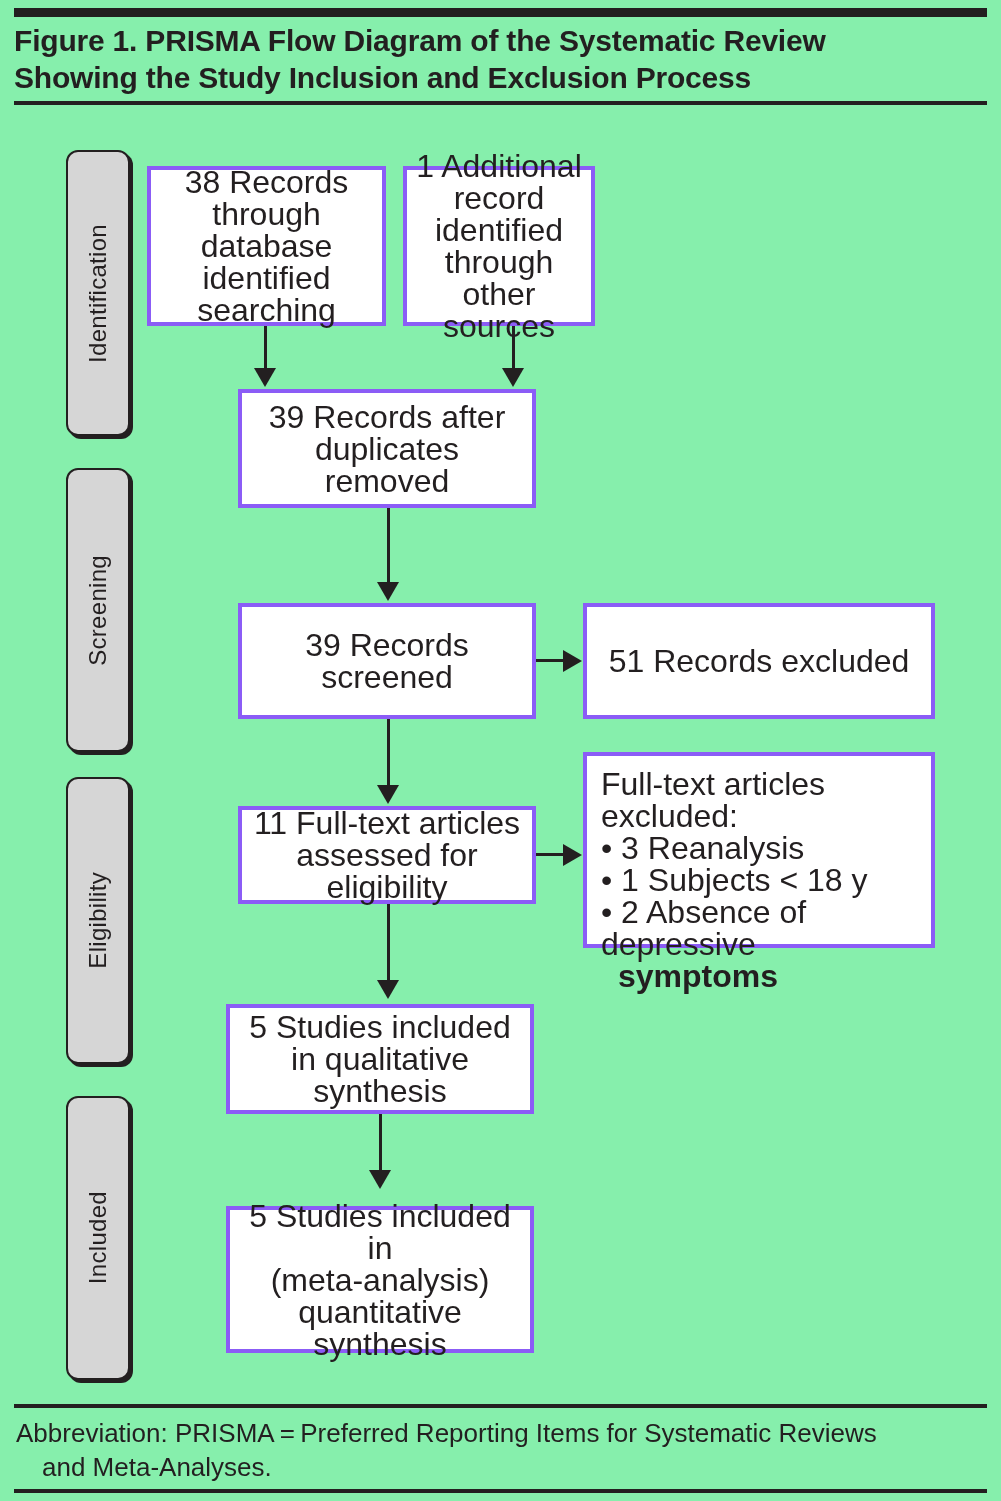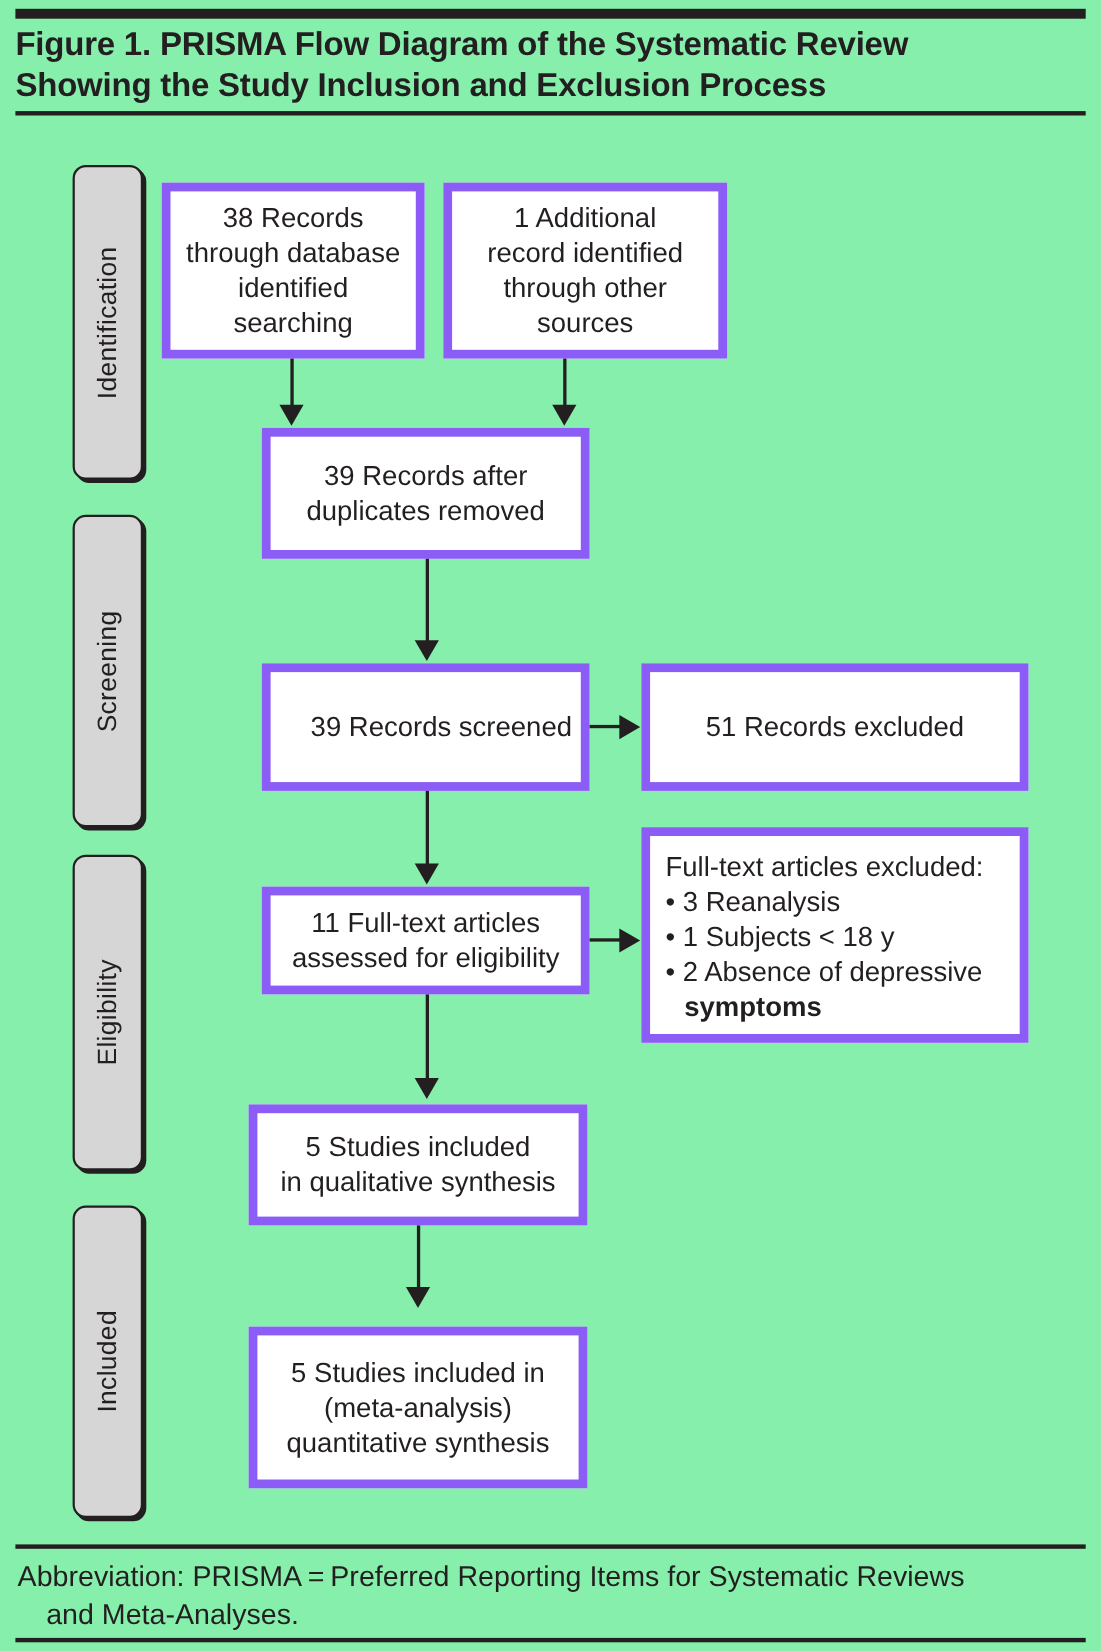--- a/index.html
+++ b/index.html
@@ -93,27 +93,27 @@
     font-size: 24px;
     letter-spacing: 0.3px;
     color: #231f20;
     white-space: nowrap;
   }
 
   
   .box {
     position: absolute;
     background: #ffffff;
-    border: 8px solid #8b5cf6;
+    border: 4px solid #8b5cf6;
     box-sizing: border-box;
     display: flex;
     align-items: center;
     justify-content: center;
     text-align: center;
-    font-size: 25px;
+    font-size: 32px;
     line-height: 32px;
     color: #231f20;
     padding: 4px 8px;
   }
   .box.left-align {
     text-align: left;
     justify-content: flex-start;
     align-items: flex-start;
     padding: 12px 10px 10px 14px;
   }
@@ -181,21 +181,21 @@
 
   <div class="box" style="left:147px; top:166px; width:239px; height:160px;">
     <div>
       <span class="ln">38 Records</span>
       <span class="ln">through database</span>
       <span class="ln">identified</span>
       <span class="ln">searching</span>
     </div>
   </div>
 
-  <div class="box" style="left:403px; top:166px; width:258px; height:160px;text-align:center;">
+  <div class="box" style="left:403px; top:166px; width:192px; height:160px;text-align:center;">
     <div>
       <span class="ln">1 Additional</span>
       <span class="ln">record identified</span>
       <span class="ln">through other</span>
       <span class="ln">sources</span>
     </div>
   </div>
 
   <div class="vline" style="left:264px; top:326px; height:44px;"></div>
   <div class="arrow-down" style="left:254px; top:368px;"></div>

